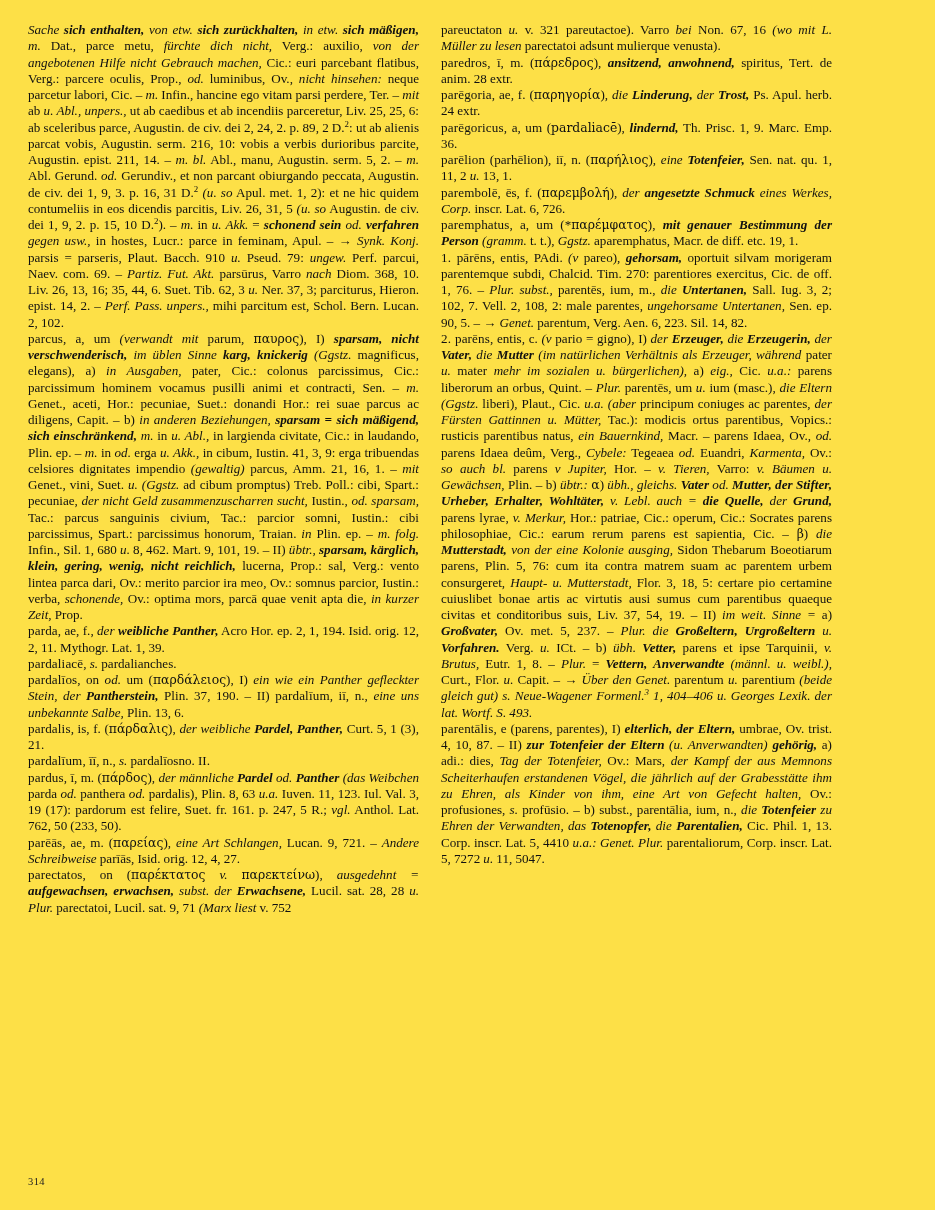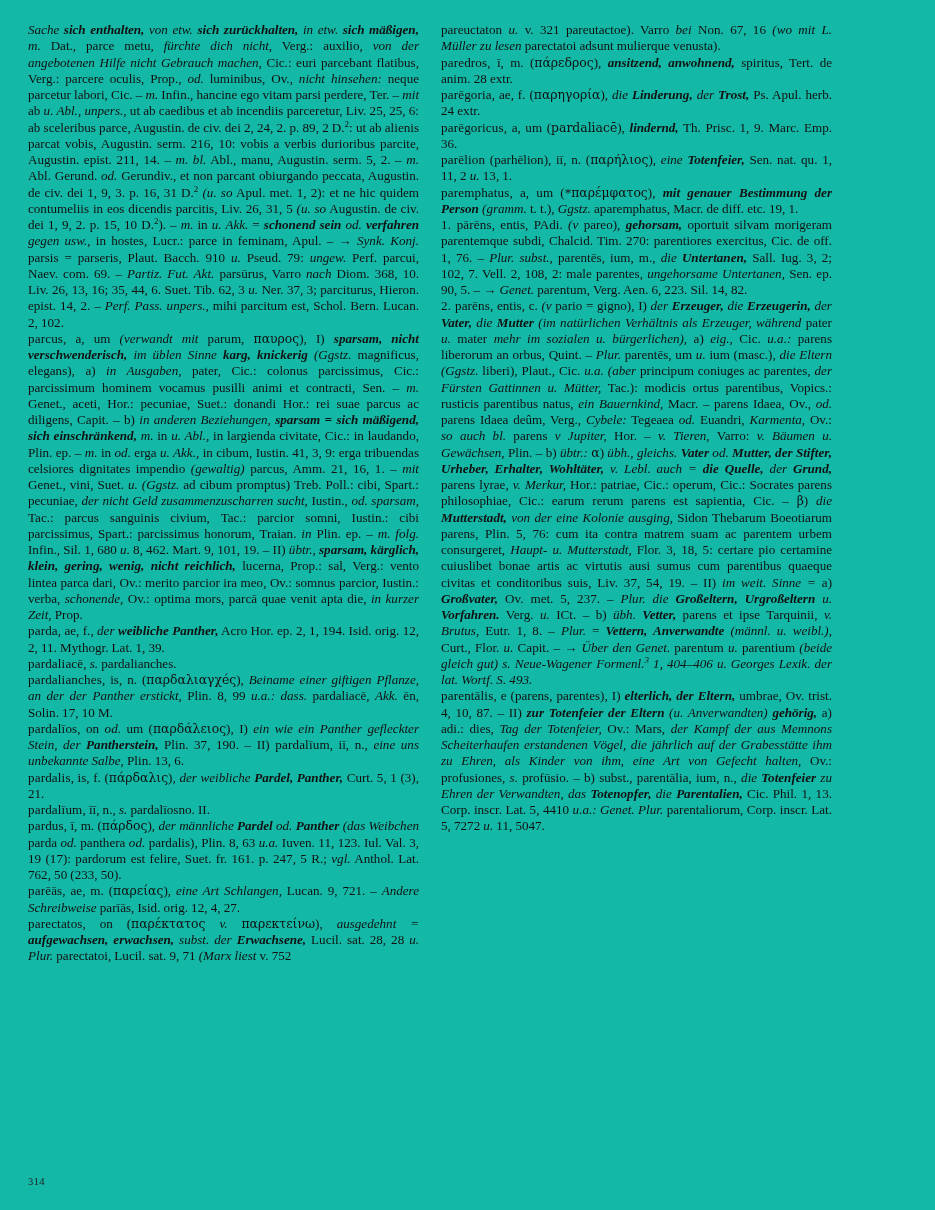--- a/index.html
+++ b/index.html
@@ -14,21 +14,21 @@
     position: relative;
     font-family: "Liberation Serif", "DejaVu Serif", serif;
     color: #111111;
     overflow: hidden;
   }
   #page {
     position: absolute;
     left: 0; top: 0;
     width: 935px;
     height: 1210px;
-    background: #14b8a6;
+    background: #fde047;
   }
   .columns {
     position: absolute;
     left: 28px;
     top: 22px;
     width: 879px;
     height: 1120px;
     display: flex;
     flex-direction: row;
     gap: 22px;
@@ -76,35 +76,35 @@
 
 <div id="page">
 
   <div class="columns">
 
     <div class="col" id="left-col">
         <p class="entry"><i>Sache</i> <span class="bi">sich enthalten,</span> <i>von etw.</i> <span class="bi">sich zurückhalten,</span> <i>in etw.</i> <span class="bi">sich mäßigen,</span> <i>m.</i> Dat., parce metu, <i>fürchte dich nicht,</i> Verg.: auxilio, <i>von der angebotenen Hilfe nicht Gebrauch machen,</i> Cic.: euri parcebant flatibus, Verg.: parcere oculis, Prop., <i>od.</i> luminibus, Ov., <i>nicht hinsehen:</i> neque parcetur labori, Cic. – <i>m.</i> Infin., hancine ego vitam parsi perdere, Ter. – <i>mit</i> ab <i>u. Abl., unpers.,</i> ut ab caedibus et ab incendiis parceretur, Liv. 25, 25, 6: ab sceleribus parce, Augustin. de civ. dei 2, 24, 2. p. 89, 2 D.<sup>2</sup>: ut ab alienis parcat vobis, Augustin. serm. 216, 10: vobis a verbis durioribus parcite, Augustin. epist. 211, 14. – <i>m. bl.</i> Abl., manu, Augustin. serm. 5, 2. – <i>m.</i> Abl. Gerund. <i>od.</i> Gerundiv., et non parcant obiurgando peccata, Augustin. de civ. dei 1, 9, 3. p. 16, 31 D.<sup>2</sup> <i>(u. so</i> Apul. met. 1, 2): et ne hic quidem contumeliis in eos dicendis parcitis, Liv. 26, 31, 5 <i>(u. so</i> Augustin. de civ. dei 1, 9, 2. p. 15, 10 D.<sup>2</sup>). – <i>m.</i> in <i>u. Akk.</i> = <span class="bi">schonend sein</span> <i>od.</i> <span class="bi">verfahren</span> <i>gegen usw.,</i> in hostes, Lucr.: parce in feminam, Apul. – → <i>Synk. Konj.</i> parsis = parseris, Plaut. Bacch. 910 <i>u.</i> Pseud. 79: <i>ungew.</i> Perf. parcui, Naev. com. 69. – <i>Partiz. Fut. Akt.</i> parsūrus, Varro <i>nach</i> Diom. 368, 10. Liv. 26, 13, 16; 35, 44, 6. Suet. Tib. 62, 3 <i>u.</i> Ner. 37, 3; parciturus, Hieron. epist. 14, 2. – <i>Perf. Pass. unpers.,</i> mihi parcitum est, Schol. Bern. Lucan. 2, 102.</p>
         <p class="entry"><b class="hw">parcus</b>, a, um <i>(verwandt mit</i> parum, <span class="gr">παυρος</span>), I) <span class="bi">sparsam, nicht verschwenderisch,</span> <i>im üblen Sinne</i> <span class="bi">karg, knickerig</span> <i>(Ggstz.</i> magnificus, elegans), a) <i>in Ausgaben,</i> pater, Cic.: colonus parcissimus, Cic.: parcissimum hominem vocamus pusilli animi et contracti, Sen. – <i>m.</i> Genet., aceti, Hor.: pecuniae, Suet.: donandi Hor.: rei suae parcus ac diligens, Capit. – b) <i>in anderen Beziehungen,</i> <span class="bi">sparsam = sich mäßigend, sich einschränkend,</span> <i>m.</i> in <i>u. Abl.,</i> in largienda civitate, Cic.: in laudando, Plin. ep. – <i>m.</i> in <i>od.</i> erga <i>u. Akk.,</i> in cibum, Iustin. 41, 3, 9: erga tribuendas celsiores dignitates impendio <i>(gewaltig)</i> parcus, Amm. 21, 16, 1. – <i>mit</i> Genet., vini, Suet. <i>u. (Ggstz.</i> ad cibum promptus) Treb. Poll.: cibi, Spart.: pecuniae, <i>der nicht Geld zusammenzuscharren sucht,</i> Iustin., <i>od. sparsam,</i> Tac.: parcus sanguinis civium, Tac.: parcior somni, Iustin.: cibi parcissimus, Spart.: parcissimus honorum, Traian. <i>in</i> Plin. ep. – <i>m. folg.</i> Infin., Sil. 1, 680 <i>u.</i> 8, 462. Mart. 9, 101, 19. – II) <i>übtr.,</i> <span class="bi">sparsam, kärglich, klein, gering, wenig, nicht reichlich,</span> lucerna, Prop.: sal, Verg.: vento lintea parca dari, Ov.: merito parcior ira meo, Ov.: somnus parcior, Iustin.: verba, <i>schonende,</i> Ov.: optima mors, parcā quae venit apta die, <i>in kurzer Zeit,</i> Prop.</p>
         <p class="entry"><b class="hw">parda</b>, ae, f., <i>der</i> <span class="bi">weibliche Panther,</span> Acro Hor. ep. 2, 1, 194. Isid. orig. 12, 2, 11. Mythogr. Lat. 1, 39.</p>
         <p class="entry"><b class="hw">pardaliacē</b>, <i>s.</i> pardalianches.</p>
-        <p class="entry"><b class="hw">pardalianches</b>, is, n. (<span class="gr">παρδαλιαγχéς</span>), <i>Beiname einer giftigen Pflanze, an der der Panther erstickt,</i> Plin. 8, 99 <i>u.a.: dass.</i> pardaliacē, <i>Akk.</i> ēn, Solin. 17, 10 M.</p>
         <p class="entry"><b class="hw">pardalīos</b>, on <i>od.</i> um (<span class="gr">παρδάλειος</span>), I) <i>ein wie ein Panther gefleckter Stein, der</i> <span class="bi">Pantherstein,</span> Plin. 37, 190. – II) <b class="hw">pardalīum</b>, iī, n., <i>eine uns unbekannte Salbe,</i> Plin. 13, 6.</p>
         <p class="entry"><b class="hw">pardalis</b>, is, f. (<span class="gr">πάρδαλις</span>), <i>der weibliche</i> <span class="bi">Pardel, Panther,</span> Curt. 5, 1 (3), 21.</p>
         <p class="entry"><b class="hw">pardalīum</b>, īī, n., <i>s.</i> pardalīosno. II.</p>
         <p class="entry"><b class="hw">pardus</b>, ī, m. (<span class="gr">πάρδος</span>), <i>der männliche</i> <span class="bi">Pardel</span> <i>od.</i> <span class="bi">Panther</span> <i>(das Weibchen</i> parda <i>od.</i> panthera <i>od.</i> pardalis), Plin. 8, 63 <i>u.a.</i> Iuven. 11, 123. Iul. Val. 3, 19 (17): pardorum est felire, Suet. fr. 161. p. 247, 5 R.; <i>vgl.</i> Anthol. Lat. 762, 50 (233, 50).</p>
         <p class="entry"><b class="hw">parēās</b>, ae, m. (<span class="gr">παρείας</span>), <i>eine Art Schlangen,</i> Lucan. 9, 721. – <i>Andere Schreibweise</i> parīās, Isid. orig. 12, 4, 27.</p>
         <p class="entry"><b class="hw">parectatos</b>, on (<span class="gr">παρέκτατος</span> <i>v.</i> <span class="gr">παρεκτείνω</span>), <i>ausgedehnt =</i> <span class="bi">aufgewachsen, erwachsen,</span> <i>subst. der</i> <span class="bi">Erwachsene,</span> Lucil. sat. 28, 28 <i>u. Plur.</i> parectatoi, Lucil. sat. 9, 71 <i>(Marx liest</i> v. 752</p>
       </div>
 
     <div class="col" id="right-col">
         <p class="entry">pareuctaton <i>u.</i> v. 321 pareutactoe). Varro <i>bei</i> Non. 67, 16 <i>(wo mit L. Müller zu lesen</i> parectatoi adsunt mulierque venusta).</p>
         <p class="entry"><b class="hw">paredros</b>, ī, m. (<span class="gr">πάρεδρος</span>), <span class="bi">ansitzend, anwohnend,</span> spiritus, Tert. de anim. 28 extr.</p>
         <p class="entry"><b class="hw">parēgoria</b>, ae, f. (<span class="gr">παρηγορία</span>), <i>die</i> <span class="bi">Linderung,</span> <i>der</i> <span class="bi">Trost,</span> Ps. Apul. herb. 24 extr.</p>
         <p class="entry"><b class="hw">parēgoricus</b>, a, um (<span class="gr">pardaliacē</span>), <span class="bi">lindernd,</span> Th. Prisc. 1, 9. Marc. Emp. 36.</p>
         <p class="entry"><b class="hw">parēlion</b> (parhēlion), iī, n. (<span class="gr">παρήλιος</span>), <i>eine</i> <span class="bi">Totenfeier,</span> Sen. nat. qu. 1, 11, 2 <i>u.</i> 13, 1.</p>
+        <p class="entry"><b class="hw">parembolē</b>, ēs, f. (<span class="gr">παρεμβολή</span>), <i>der</i> <span class="bi">angesetzte Schmuck</span> <i>eines Werkes, Corp.</i> inscr. Lat. 6, 726.</p>
         <p class="entry"><b class="hw">paremphatus</b>, a, um (*<span class="gr">παρέμφατος</span>), <span class="bi">mit genauer Bestimmung der Person</span> <i>(gramm.</i> t. t.), <i>Ggstz.</i> aparemphatus, Macr. de diff. etc. 19, 1.</p>
         <p class="entry"><b class="hw">1. pārēns</b>, entis, PAdi. <i>(v</i> pareo), <span class="bi">gehorsam,</span> oportuit silvam morigeram parentemque subdi, Chalcid. Tim. 270: parentiores exercitus, Cic. de off. 1, 76. – <i>Plur. subst.,</i> parentēs, ium, m., <i>die</i> <span class="bi">Untertanen,</span> Sall. Iug. 3, 2; 102, 7. Vell. 2, 108, 2: male parentes, <i>ungehorsame Untertanen,</i> Sen. ep. 90, 5. – → <i>Genet.</i> parentum, Verg. Aen. 6, 223. Sil. 14, 82.</p>
         <p class="entry"><b class="hw">2. parēns</b>, entis, c. <i>(v</i> pario = gigno), I) <i>der</i> <span class="bi">Erzeuger,</span> <i>die</i> <span class="bi">Erzeugerin,</span> <i>der</i> <span class="bi">Vater,</span> <i>die</i> <span class="bi">Mutter</span> <i>(im natürlichen Verhältnis als Erzeuger, während</i> pater <i>u.</i> mater <i>mehr im sozialen u. bürgerlichen),</i> a) <i>eig.,</i> Cic. <i>u.a.:</i> parens liberorum an orbus, Quint. – <i>Plur.</i> parentēs, um <i>u.</i> ium (masc.), <i>die Eltern (Ggstz.</i> liberi), Plaut., Cic. <i>u.a. (aber</i> principum coniuges ac parentes, <i>der Fürsten Gattinnen u. Mütter,</i> Tac.): modicis ortus parentibus, Vopics.: rusticis parentibus natus, <i>ein Bauernkind,</i> Macr. – parens Idaea, Ov., <i>od.</i> parens Idaea deûm, Verg., <i>Cybele:</i> Tegeaea <i>od.</i> Euandri, <i>Karmenta,</i> Ov.: <i>so auch bl.</i> parens <i>v Jupiter,</i> Hor. – <i>v. Tieren,</i> Varro: <i>v. Bäumen u. Gewächsen,</i> Plin. – b) <i>übtr.:</i> <span class="gr">α</span>) <i>übh., gleichs.</i> <span class="bi">Vater</span> <i>od.</i> <span class="bi">Mutter, der Stifter, Urheber, Erhalter, Wohltäter,</span> <i>v. Lebl. auch =</i> <span class="bi">die Quelle,</span> <i>der</i> <span class="bi">Grund,</span> parens lyrae, <i>v. Merkur,</i> Hor.: patriae, Cic.: operum, Cic.: Socrates parens philosophiae, Cic.: earum rerum parens est sapientia, Cic. – <span class="gr">β</span>) <i>die</i> <span class="bi">Mutterstadt,</span> <i>von der eine Kolonie ausging,</i> Sidon Thebarum Boeotiarum parens, Plin. 5, 76: cum ita contra matrem suam ac parentem urbem consurgeret, <i>Haupt- u. Mutterstadt,</i> Flor. 3, 18, 5: certare pio certamine cuiuslibet bonae artis ac virtutis ausi sumus cum parentibus quaeque civitas et conditoribus suis, Liv. 37, 54, 19. – II) <i>im weit. Sinne =</i> a) <span class="bi">Großvater,</span> Ov. met. 5, 237. – <i>Plur. die</i> <span class="bi">Großeltern, Urgroßeltern</span> <i>u.</i> <span class="bi">Vorfahren.</span> Verg. <i>u.</i> ICt. – b) <i>übh.</i> <span class="bi">Vetter,</span> parens et ipse Tarquinii, <i>v. Brutus,</i> Eutr. 1, 8. – <i>Plur.</i> = <span class="bi">Vettern, Anverwandte</span> <i>(männl. u. weibl.),</i> Curt., Flor. <i>u.</i> Capit. – → <i>Über den Genet.</i> parentum <i>u.</i> parentium <i>(beide gleich gut) s. Neue-Wagener Formenl.<sup>3</sup> 1, 404–406 u. Georges Lexik. der lat. Wortf. S. 493.</i></p>
         <p class="entry"><b class="hw">parentālis</b>, e (parens, parentes), I) <span class="bi">elterlich, der Eltern,</span> umbrae, Ov. trist. 4, 10, 87. – II) <span class="bi">zur Totenfeier der Eltern</span> <i>(u. Anverwandten)</i> <span class="bi">gehörig,</span> a) adi.: dies, <i>Tag der Totenfeier,</i> Ov.: Mars, <i>der Kampf der aus Memnons Scheiterhaufen erstandenen Vögel, die jährlich auf der Grabesstätte ihm zu Ehren, als Kinder von ihm, eine Art von Gefecht halten,</i> Ov.: profusiones, <i>s.</i> profūsio. – b) subst., parentālia, ium, n., <i>die</i> <span class="bi">Totenfeier</span> <i>zu Ehren der Verwandten, das</i> <span class="bi">Totenopfer,</span> <i>die</i> <span class="bi">Parentalien,</span> Cic. Phil. 1, 13. Corp. inscr. Lat. 5, 4410 <i>u.a.: Genet. Plur.</i> parentaliorum, Corp. inscr. Lat. 5, 7272 <i>u.</i> 11, 5047.</p>
       </div>
 
   </div>
 
   <div class="pageno">314</div>
 

